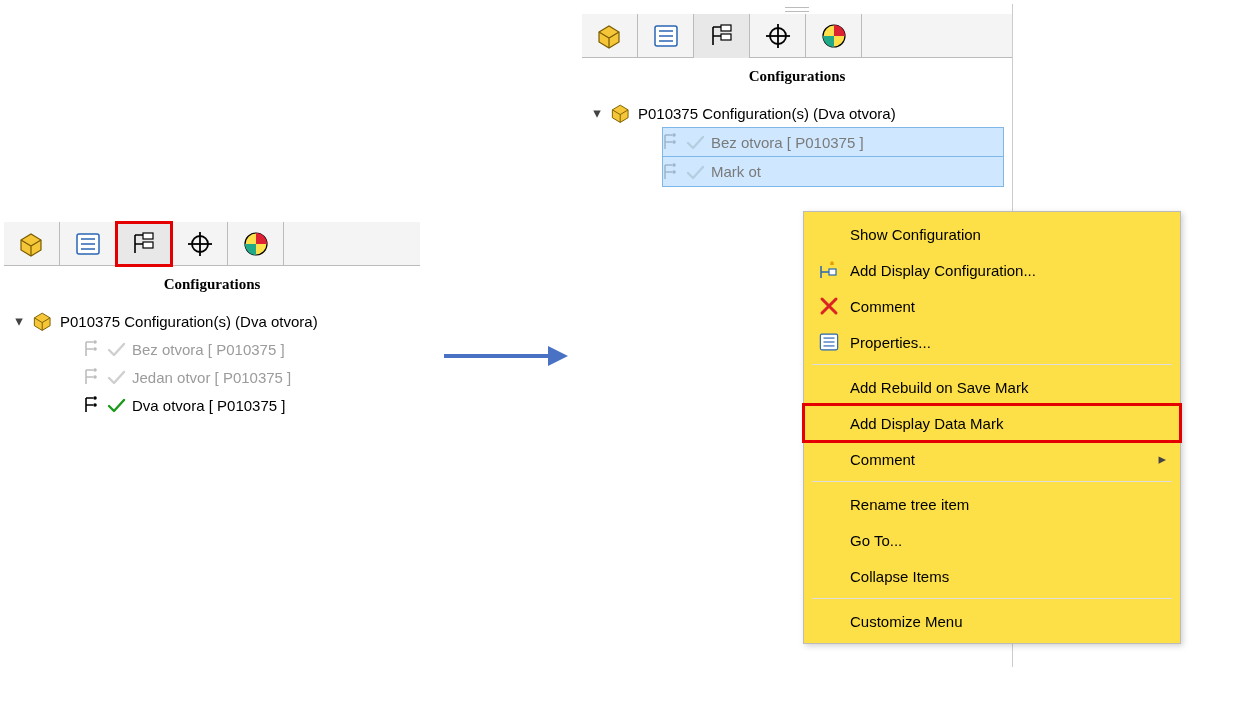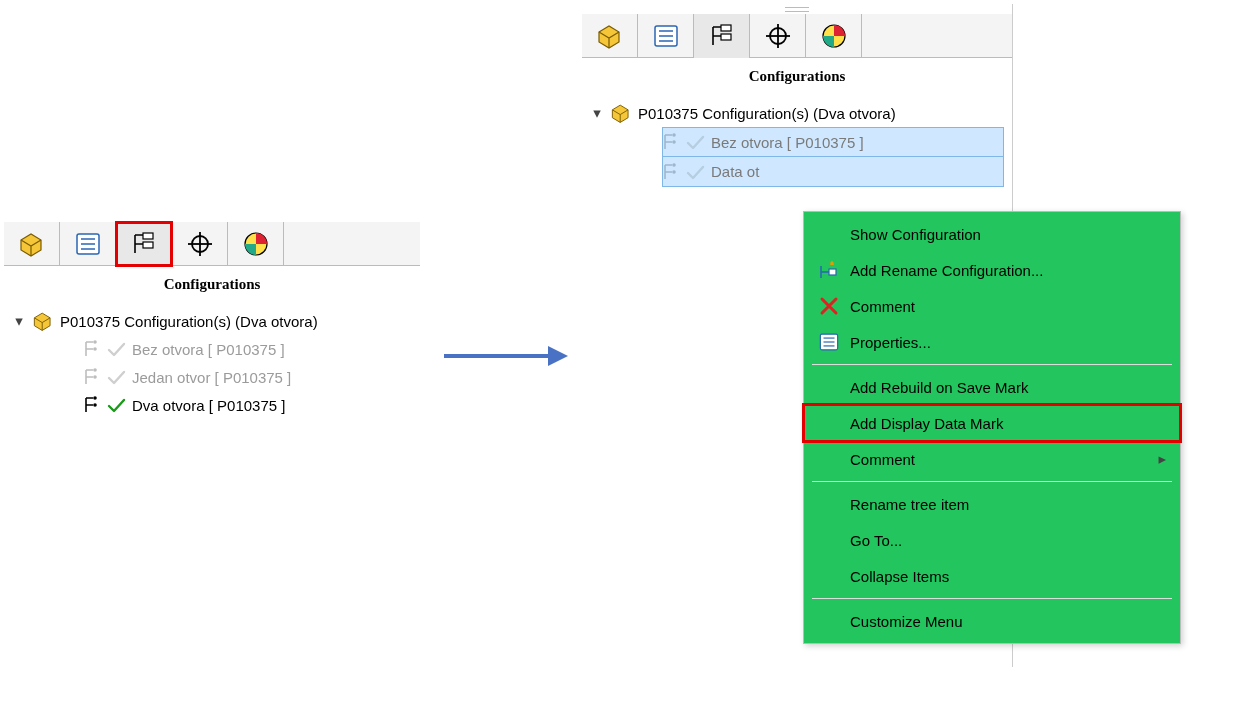--- a/index.html
+++ b/index.html
@@ -17,21 +17,21 @@
   .hl-red{outline:3px solid #e40000;outline-offset:-2px;}
   .panel-title{text-align:center;font-weight:600;padding:10px 0;font-family:Liberation Serif, serif;}
   .tree{padding:4px 8px 14px 8px;}
   .node{display:flex;align-items:center;height:28px;gap:6px;white-space:nowrap;}
   .caret{width:14px;display:inline-flex;justify-content:center;color:#444;}
   .indent1{margin-left:72px;}
   .muted{color:#9b9b9b;}
   .node.sel{background:#cfe8ff;border:1px solid #7fb7e8;box-sizing:border-box;height:30px;}
   .node.sel .txt{color:#7a7a7a;}
   .arrow{position:absolute;left:440px;top:338px;}
-  .ctxmenu{position:absolute;left:803px;top:211px;width:376px;background:#22c55e;border:1px solid #bbb;box-shadow:2px 2px 6px rgba(0,0,0,0.18);padding:4px 0;}
+  .ctxmenu{position:absolute;left:803px;top:211px;width:376px;background:#fde047;border:1px solid #bbb;box-shadow:2px 2px 6px rgba(0,0,0,0.18);padding:4px 0;}
   .mi{display:flex;align-items:center;height:36px;padding:0 14px;gap:10px;cursor:default;}
   .mi .ic{width:22px;display:inline-flex;justify-content:center;}
   .mi .lbl{flex:1;}
   .mi .sub{color:#444;}
   .sep{height:1px;background:#ddd;margin:4px 8px;}
   .mi.hl{outline:3px solid #e40000;outline-offset:-1px;}
   svg{display:block;}
 </style>
 </head>
 <body>
@@ -254,37 +254,37 @@
         <span style="color:#9fb7cc">
             <svg width="16" height="18">
               <use href="#ic-cfg-node"></use>
             </svg>
           </span>
         <span style="color:#b7cde0">
             <svg width="20" height="18">
               <use href="#ic-check"></use>
             </svg>
           </span>
-        <span class="txt">Data ot</span>
+        <span class="txt">Mark ot</span>
       </div>
     </div>
   </div>
 
   <div class="ctxmenu">
     <div class="mi">
         <span class="ic"></span>
         <span class="lbl">Show Configuration</span>
       </div>
     <div class="mi">
         <span class="ic">
           <svg width="20" height="20">
             <use href="#ic-derived"></use>
           </svg>
         </span>
-        <span class="lbl">Add Rename Configuration...</span>
+        <span class="lbl">Add Display Configuration...</span>
       </div>
     <div class="mi">
         <span class="ic">
           <svg width="20" height="20">
             <use href="#ic-del"></use>
           </svg>
         </span>
         <span class="lbl">Comment</span>
       </div>
     <div class="mi">

